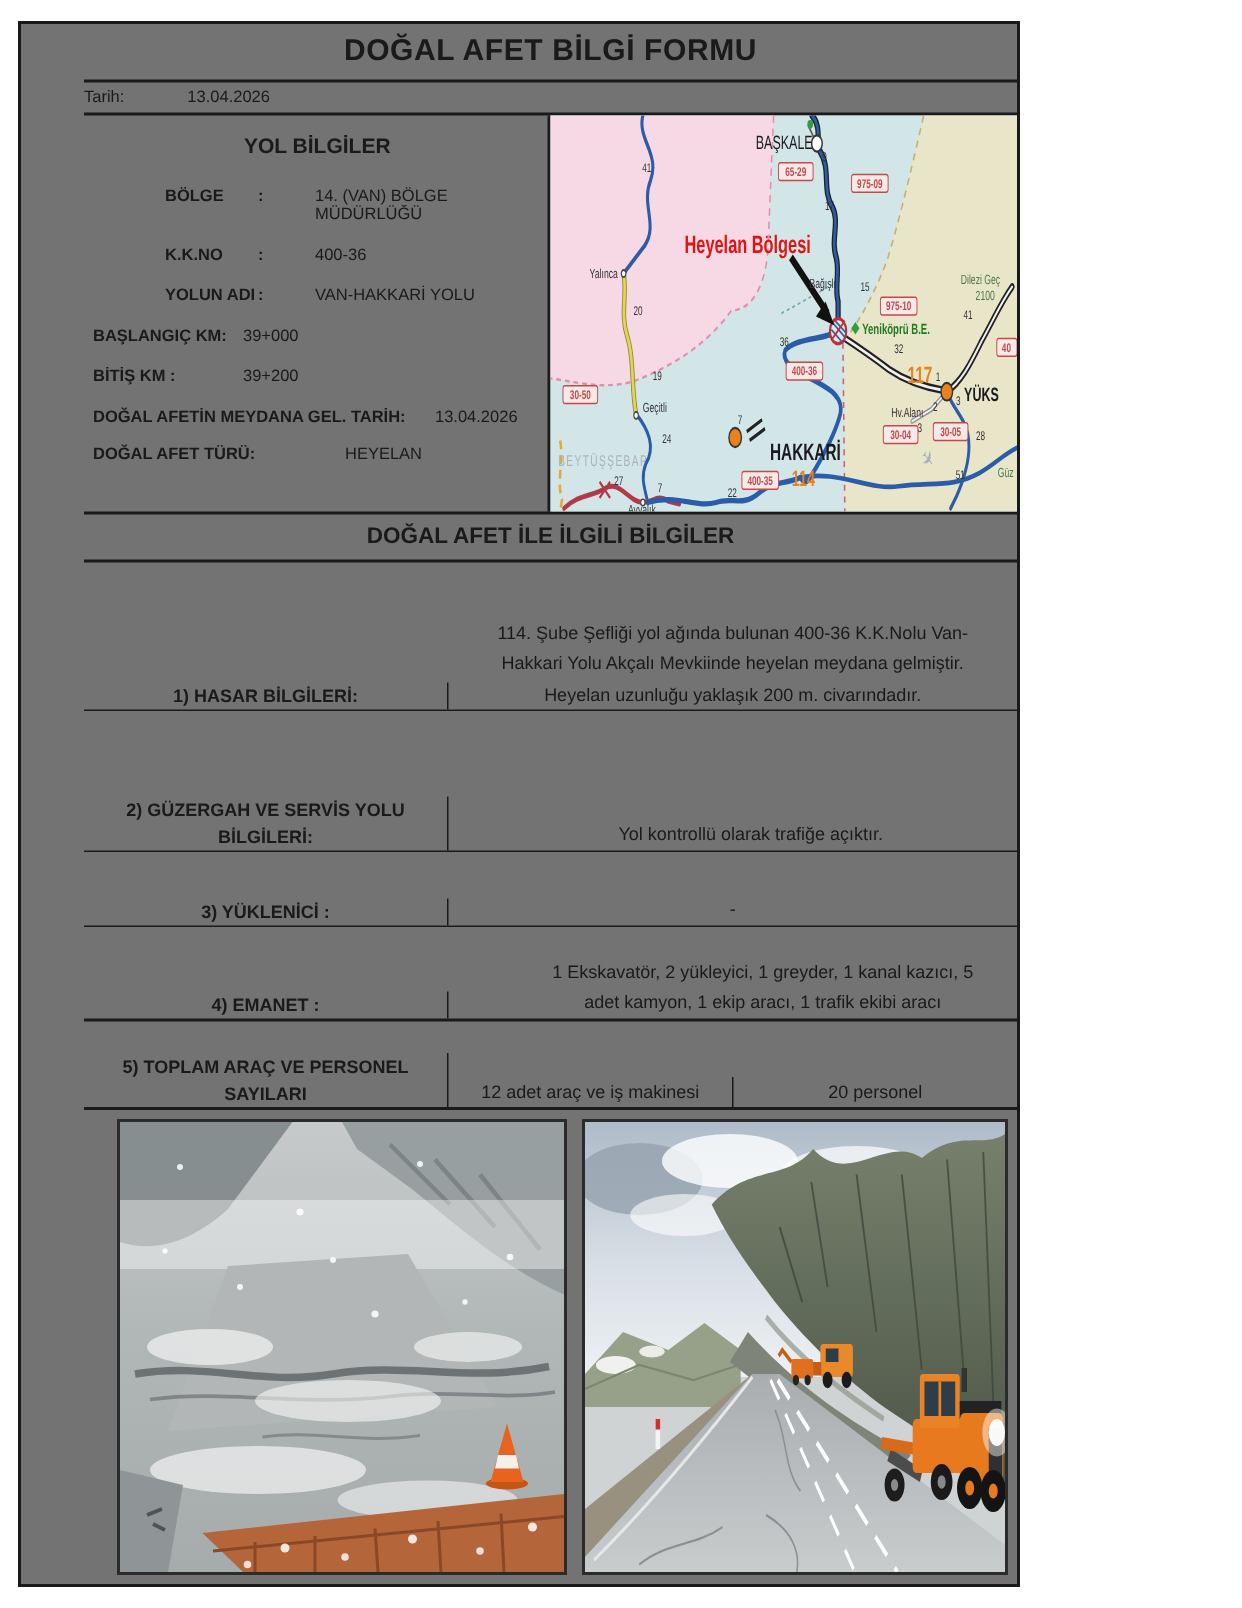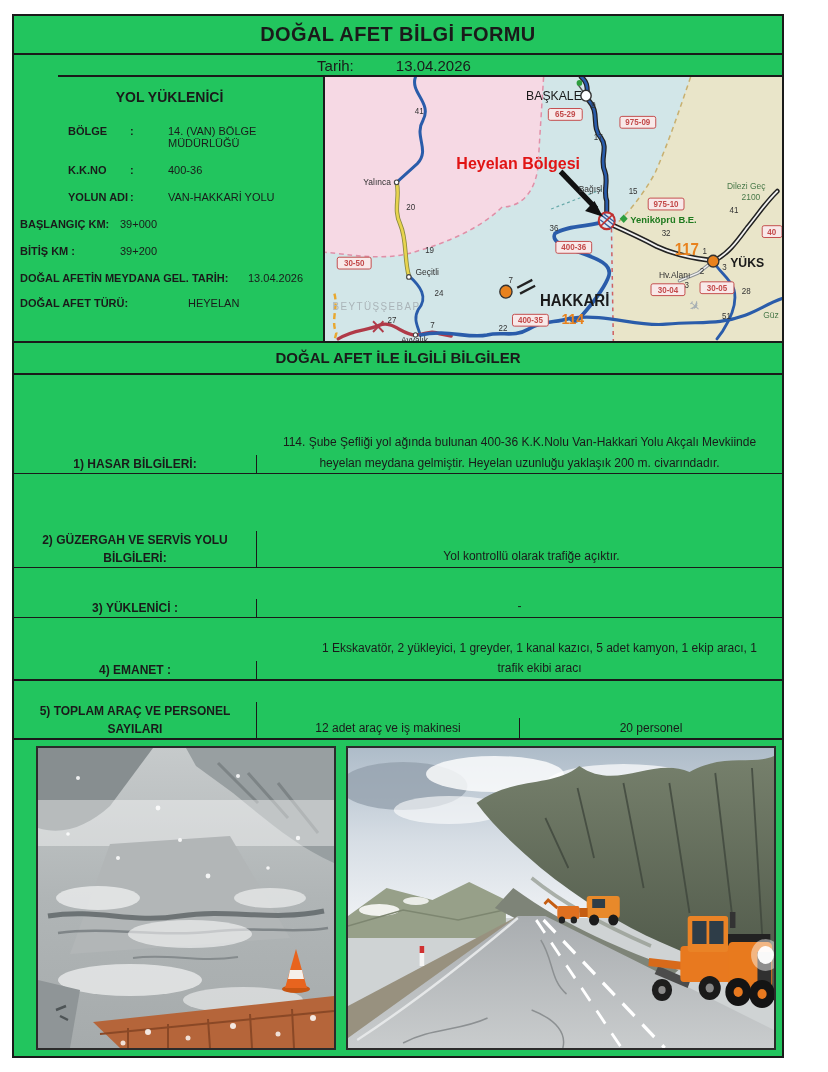--- a/index.html
+++ b/index.html
@@ -1,20 +1,20 @@
 <!DOCTYPE html>
 <html lang="tr"><head>
 <meta charset="utf-8">
 <style>
   html,body{margin:0;padding:0;background:#fff;}
   body{width:828px;height:1072px;position:relative;font-family:"Liberation Sans",sans-serif;color:#1a1a1a;overflow:hidden;}
-  .sheet{position:absolute;left:12px;top:14px;width:772px;height:1044px;border:2.5px solid #1a1a1a;box-sizing:border-box;display:flex;flex-direction:column;background:#22c55e;}
+  .sheet{position:absolute;left:12px;top:14px;width:668px;height:1044px;border:2.5px solid #1a1a1a;box-sizing:border-box;display:flex;flex-direction:column;background:#737373;padding-left:42px;}
   .titlerow{height:38px;border-bottom:2.5px solid #1a1a1a;display:flex;align-items:center;justify-content:center;}
   .titlerow h1{margin:0;font-size:20px;font-weight:bold;letter-spacing:.4px;}
-  .daterow{height:20px;border-bottom:2.5px solid #1a1a1a;display:flex;align-items:center;justify-content:center;font-size:15px;margin-left:44px;}
+  .daterow{height:20px;border-bottom:2.5px solid #1a1a1a;display:flex;align-items:center;justify-content:flex-start;font-size:11px;}
   .daterow .dlabel{margin-right:42px;}
   .daterow .dvalue{margin-right:52px;}
   .topsec{height:268px;border-bottom:2.5px solid #1a1a1a;display:flex;}
   .roadinfo{width:311px;border-right:2px solid #1a1a1a;box-sizing:border-box;padding:8px 4px 0 6px;}
   .roadinfo .ri-title{text-align:center;font-weight:bold;font-size:14px;margin:4px 0 20px 0;}
   .f-row{display:grid;margin-bottom:15px;font-size:11px;align-items:baseline;}
   .f-row .lab{font-weight:bold;}
   .f-3{grid-template-columns:62px 38px 1fr;margin-left:48px;}
   .f-2{grid-template-columns:100px 1fr;}
   .f-long{grid-template-columns:228px 1fr;margin-bottom:13px;}
@@ -46,21 +46,21 @@
     <h1>DOĞAL AFET BİLGİ FORMU</h1>
   </div>
 
   <div class="daterow">
     <span class="dlabel">Tarih:</span>
     <span class="dvalue">13.04.2026</span>
   </div>
 
   <div class="topsec">
     <div class="roadinfo">
-      <div class="ri-title">YOL YÜKLENİCİ</div>
+      <div class="ri-title">YOL BİLGİLER</div>
       <div class="f-row f-3">
         <span class="lab">BÖLGE</span>
         <span class="lab">:</span>
         <span>14. (VAN) BÖLGE MÜDÜRLÜĞÜ</span>
       </div>
       <div class="f-row f-3">
         <span class="lab">K.K.NO</span>
         <span class="lab">:</span>
         <span>400-36</span>
       </div>

